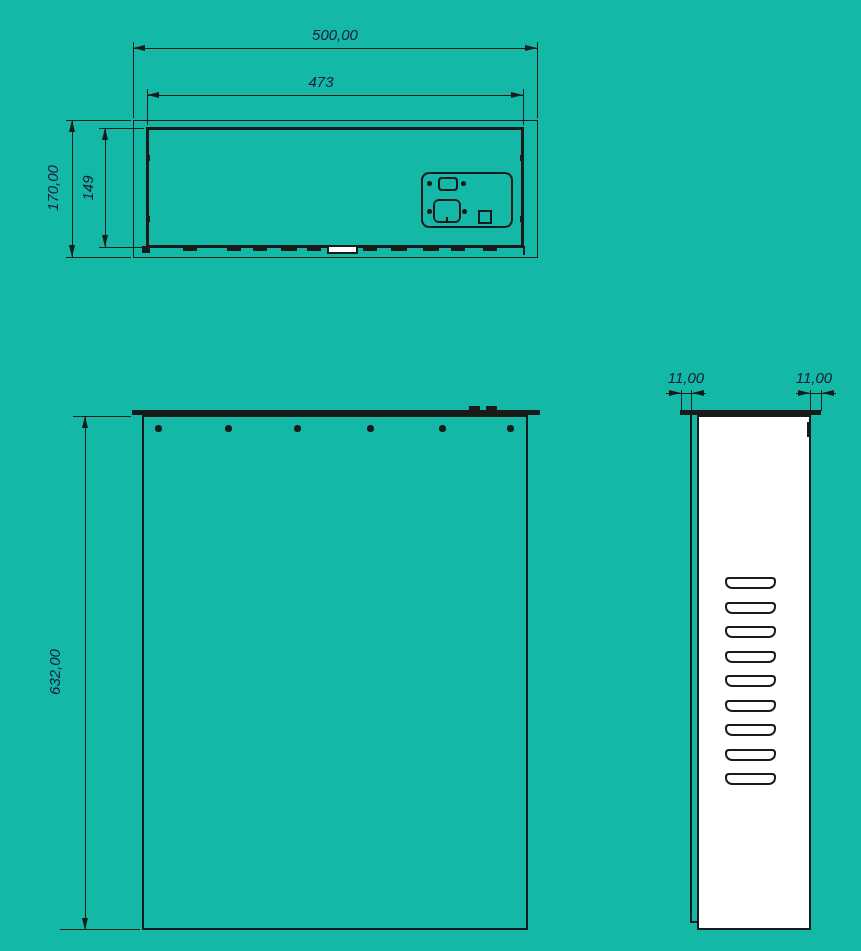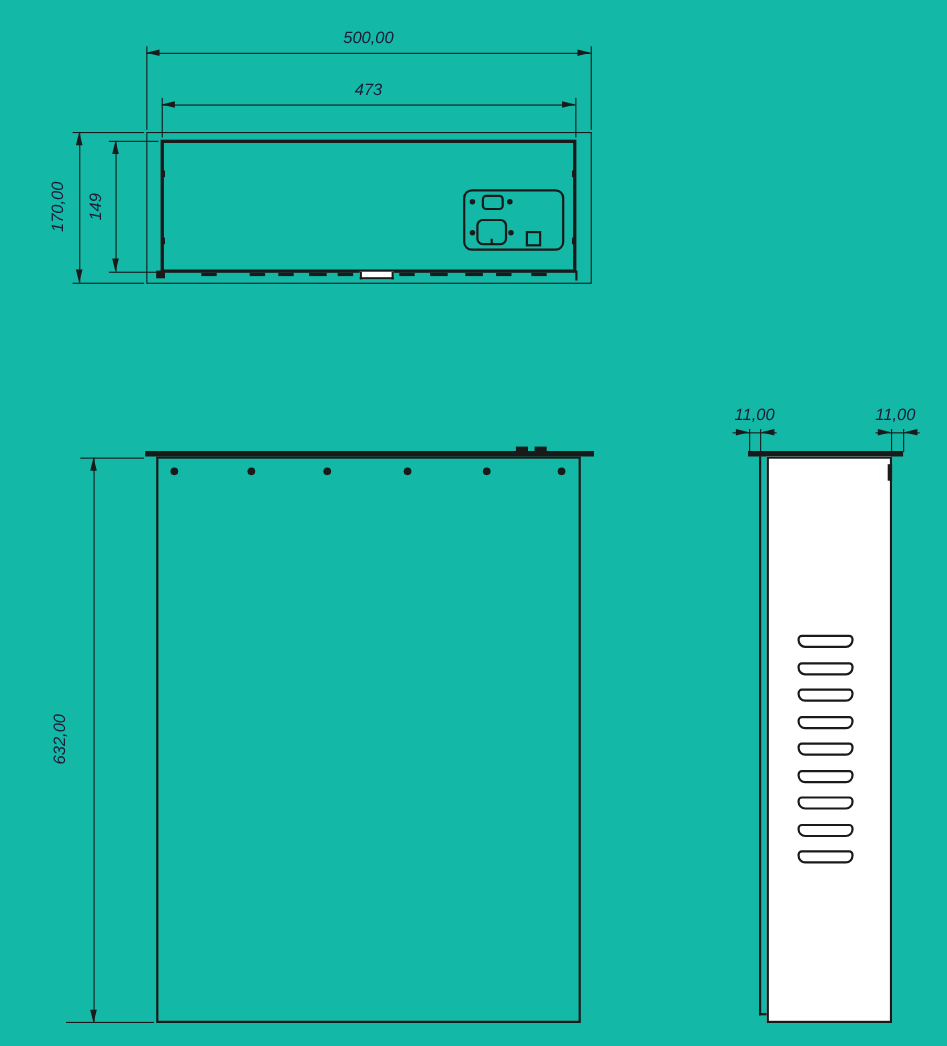--- a/index.html
+++ b/index.html
@@ -85,21 +85,21 @@
     <div class="arrow ar-r" style="left:525px;top:45px"></div>
     <div class="dim" style="left:133px;top:25px;width:404px">500,00</div>
   </div>
 
   <div>
     <div class="ln" style="left:147px;top:89px;width:1px;height:36px"></div>
     <div class="ln" style="left:523px;top:89px;width:1px;height:36px"></div>
     <div class="ln" style="left:147px;top:95px;width:376px;height:1px"></div>
     <div class="arrow ar-l" style="left:147px;top:92px"></div>
     <div class="arrow ar-r" style="left:511px;top:92px"></div>
-    <div class="dim" style="left:147px;top:72px;width:376px">473</div>
+    <div class="dim" style="left:133px;top:72px;width:376px">473</div>
   </div>
 
   <div>
     <div class="ln" style="left:66px;top:120px;width:65px;height:1px"></div>
     <div class="ln" style="left:66px;top:257px;width:65px;height:1px"></div>
     <div class="ln" style="left:72px;top:120px;width:1px;height:137px"></div>
     <div class="arrow ar-u" style="left:69px;top:120px"></div>
     <div class="arrow ar-d" style="left:69px;top:245px"></div>
     <div class="dim vdim" style="left:18px;top:178px;width:70px">170,00</div>
   </div>

